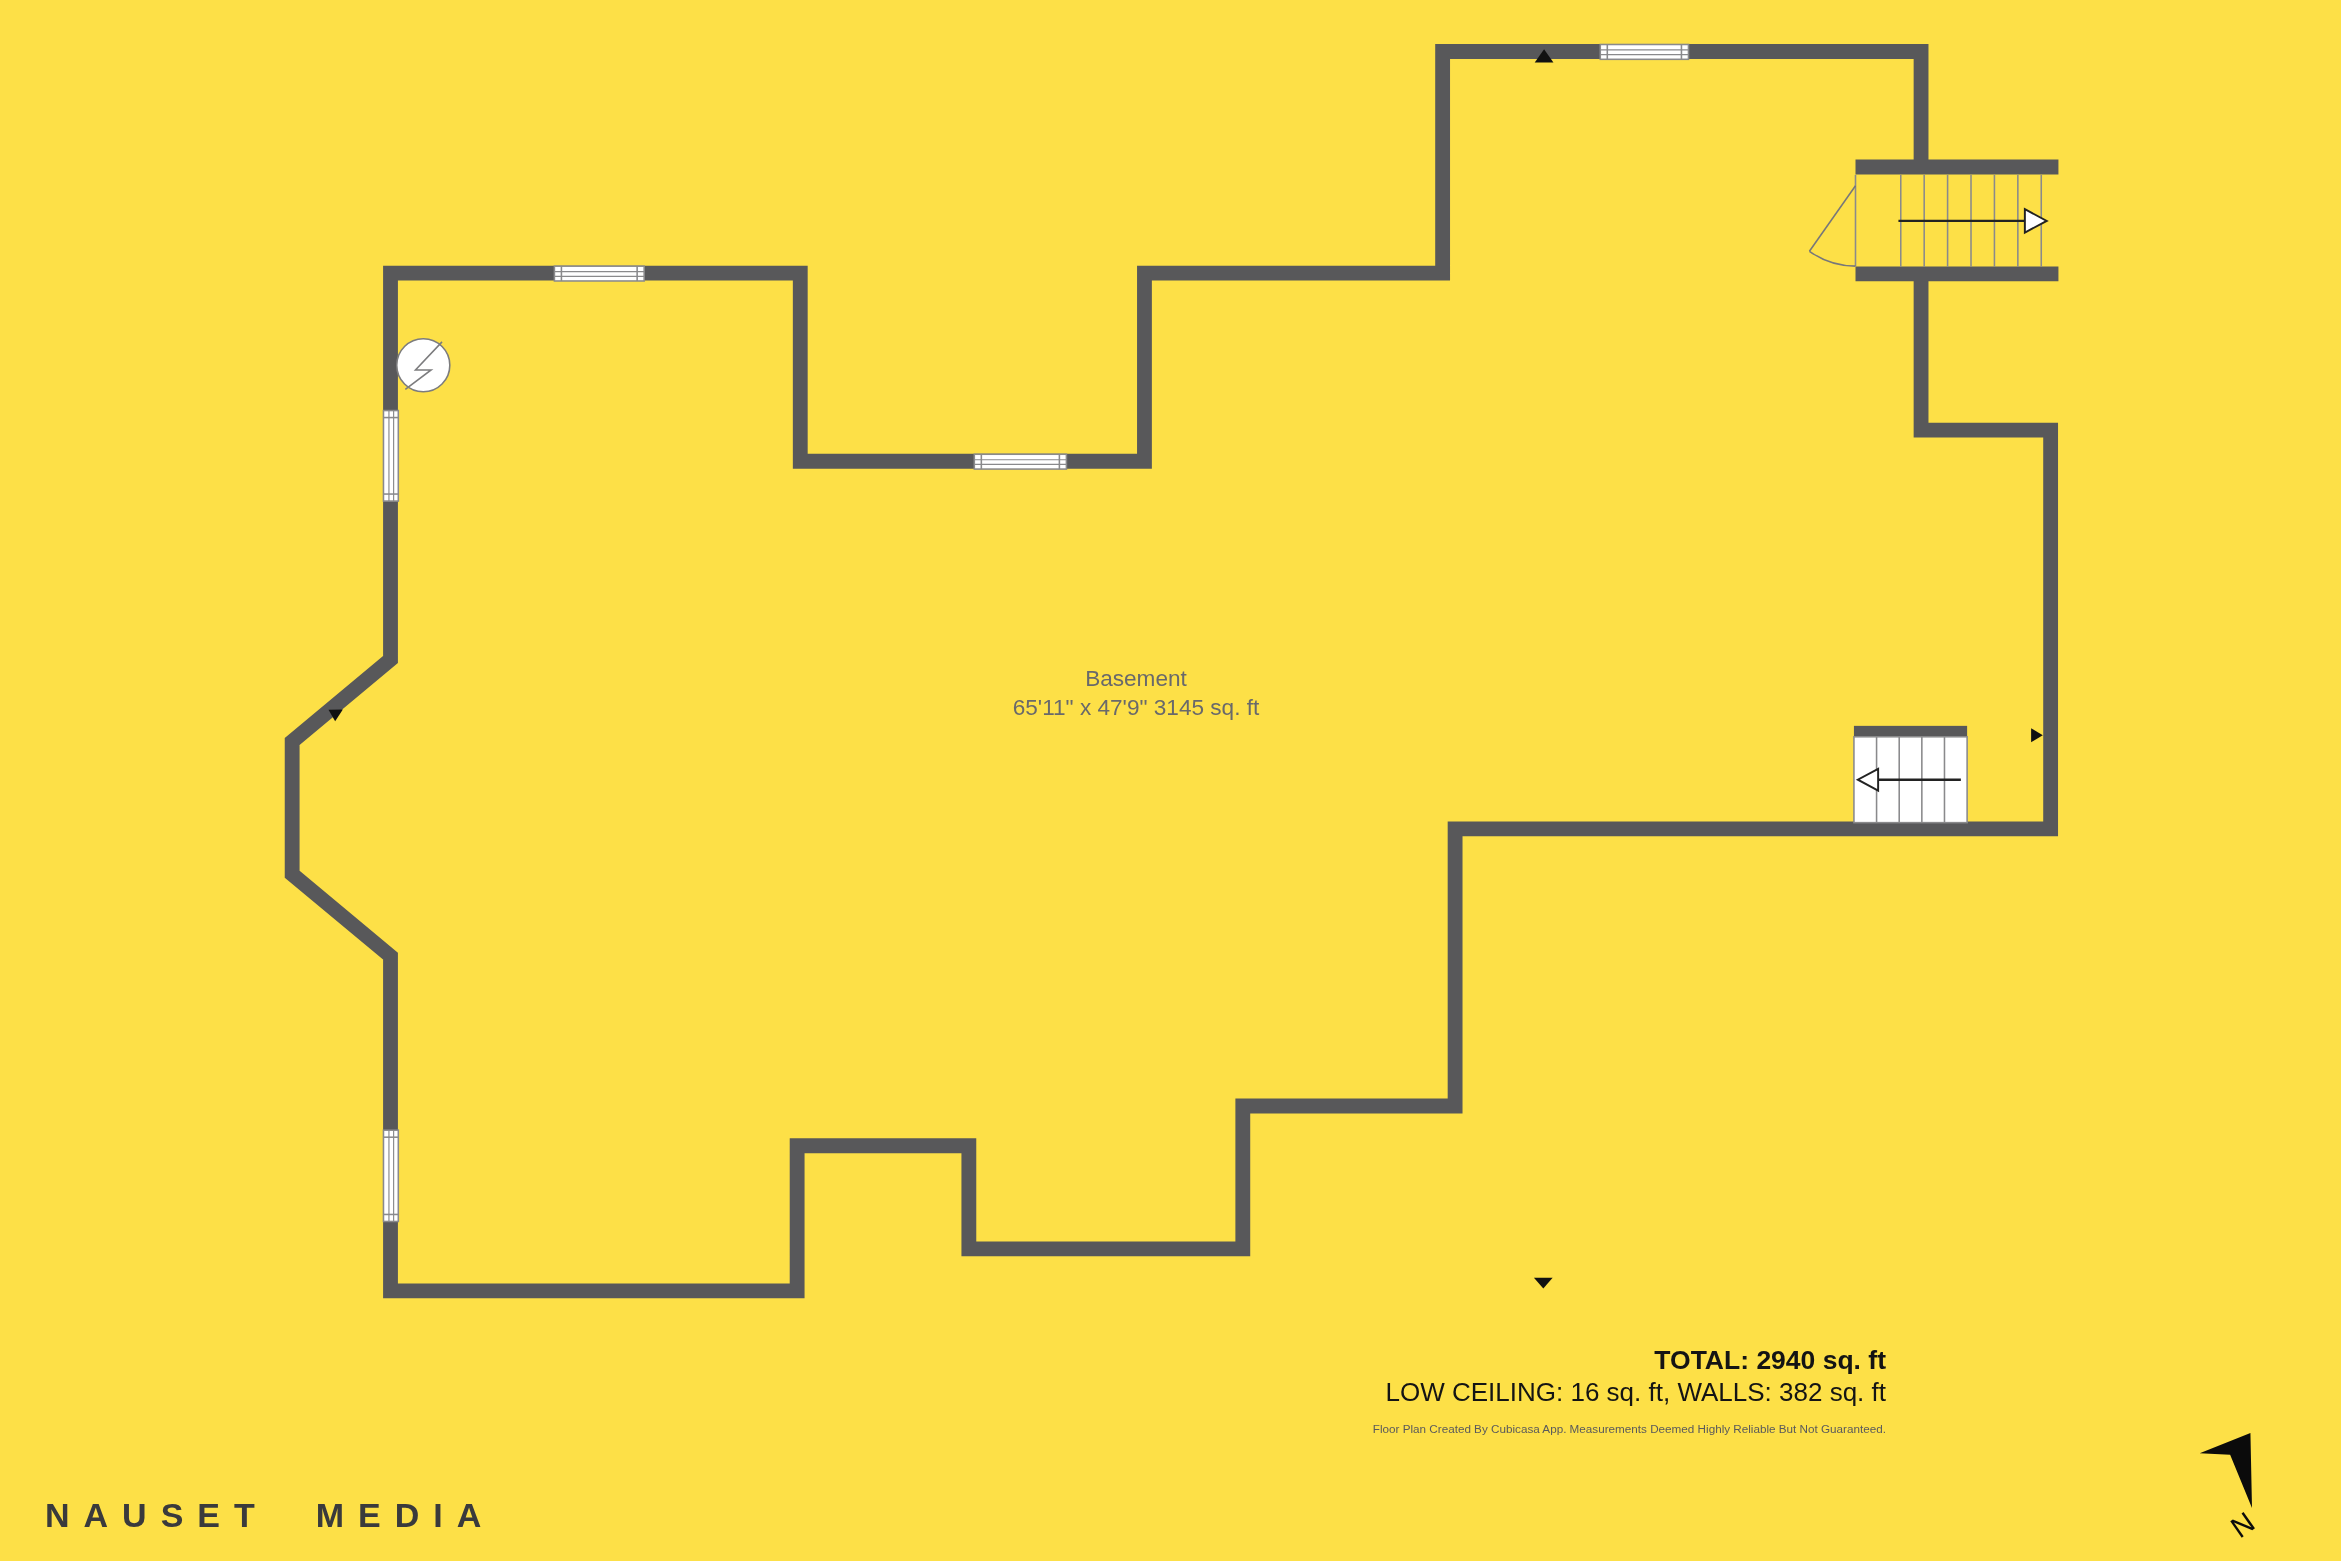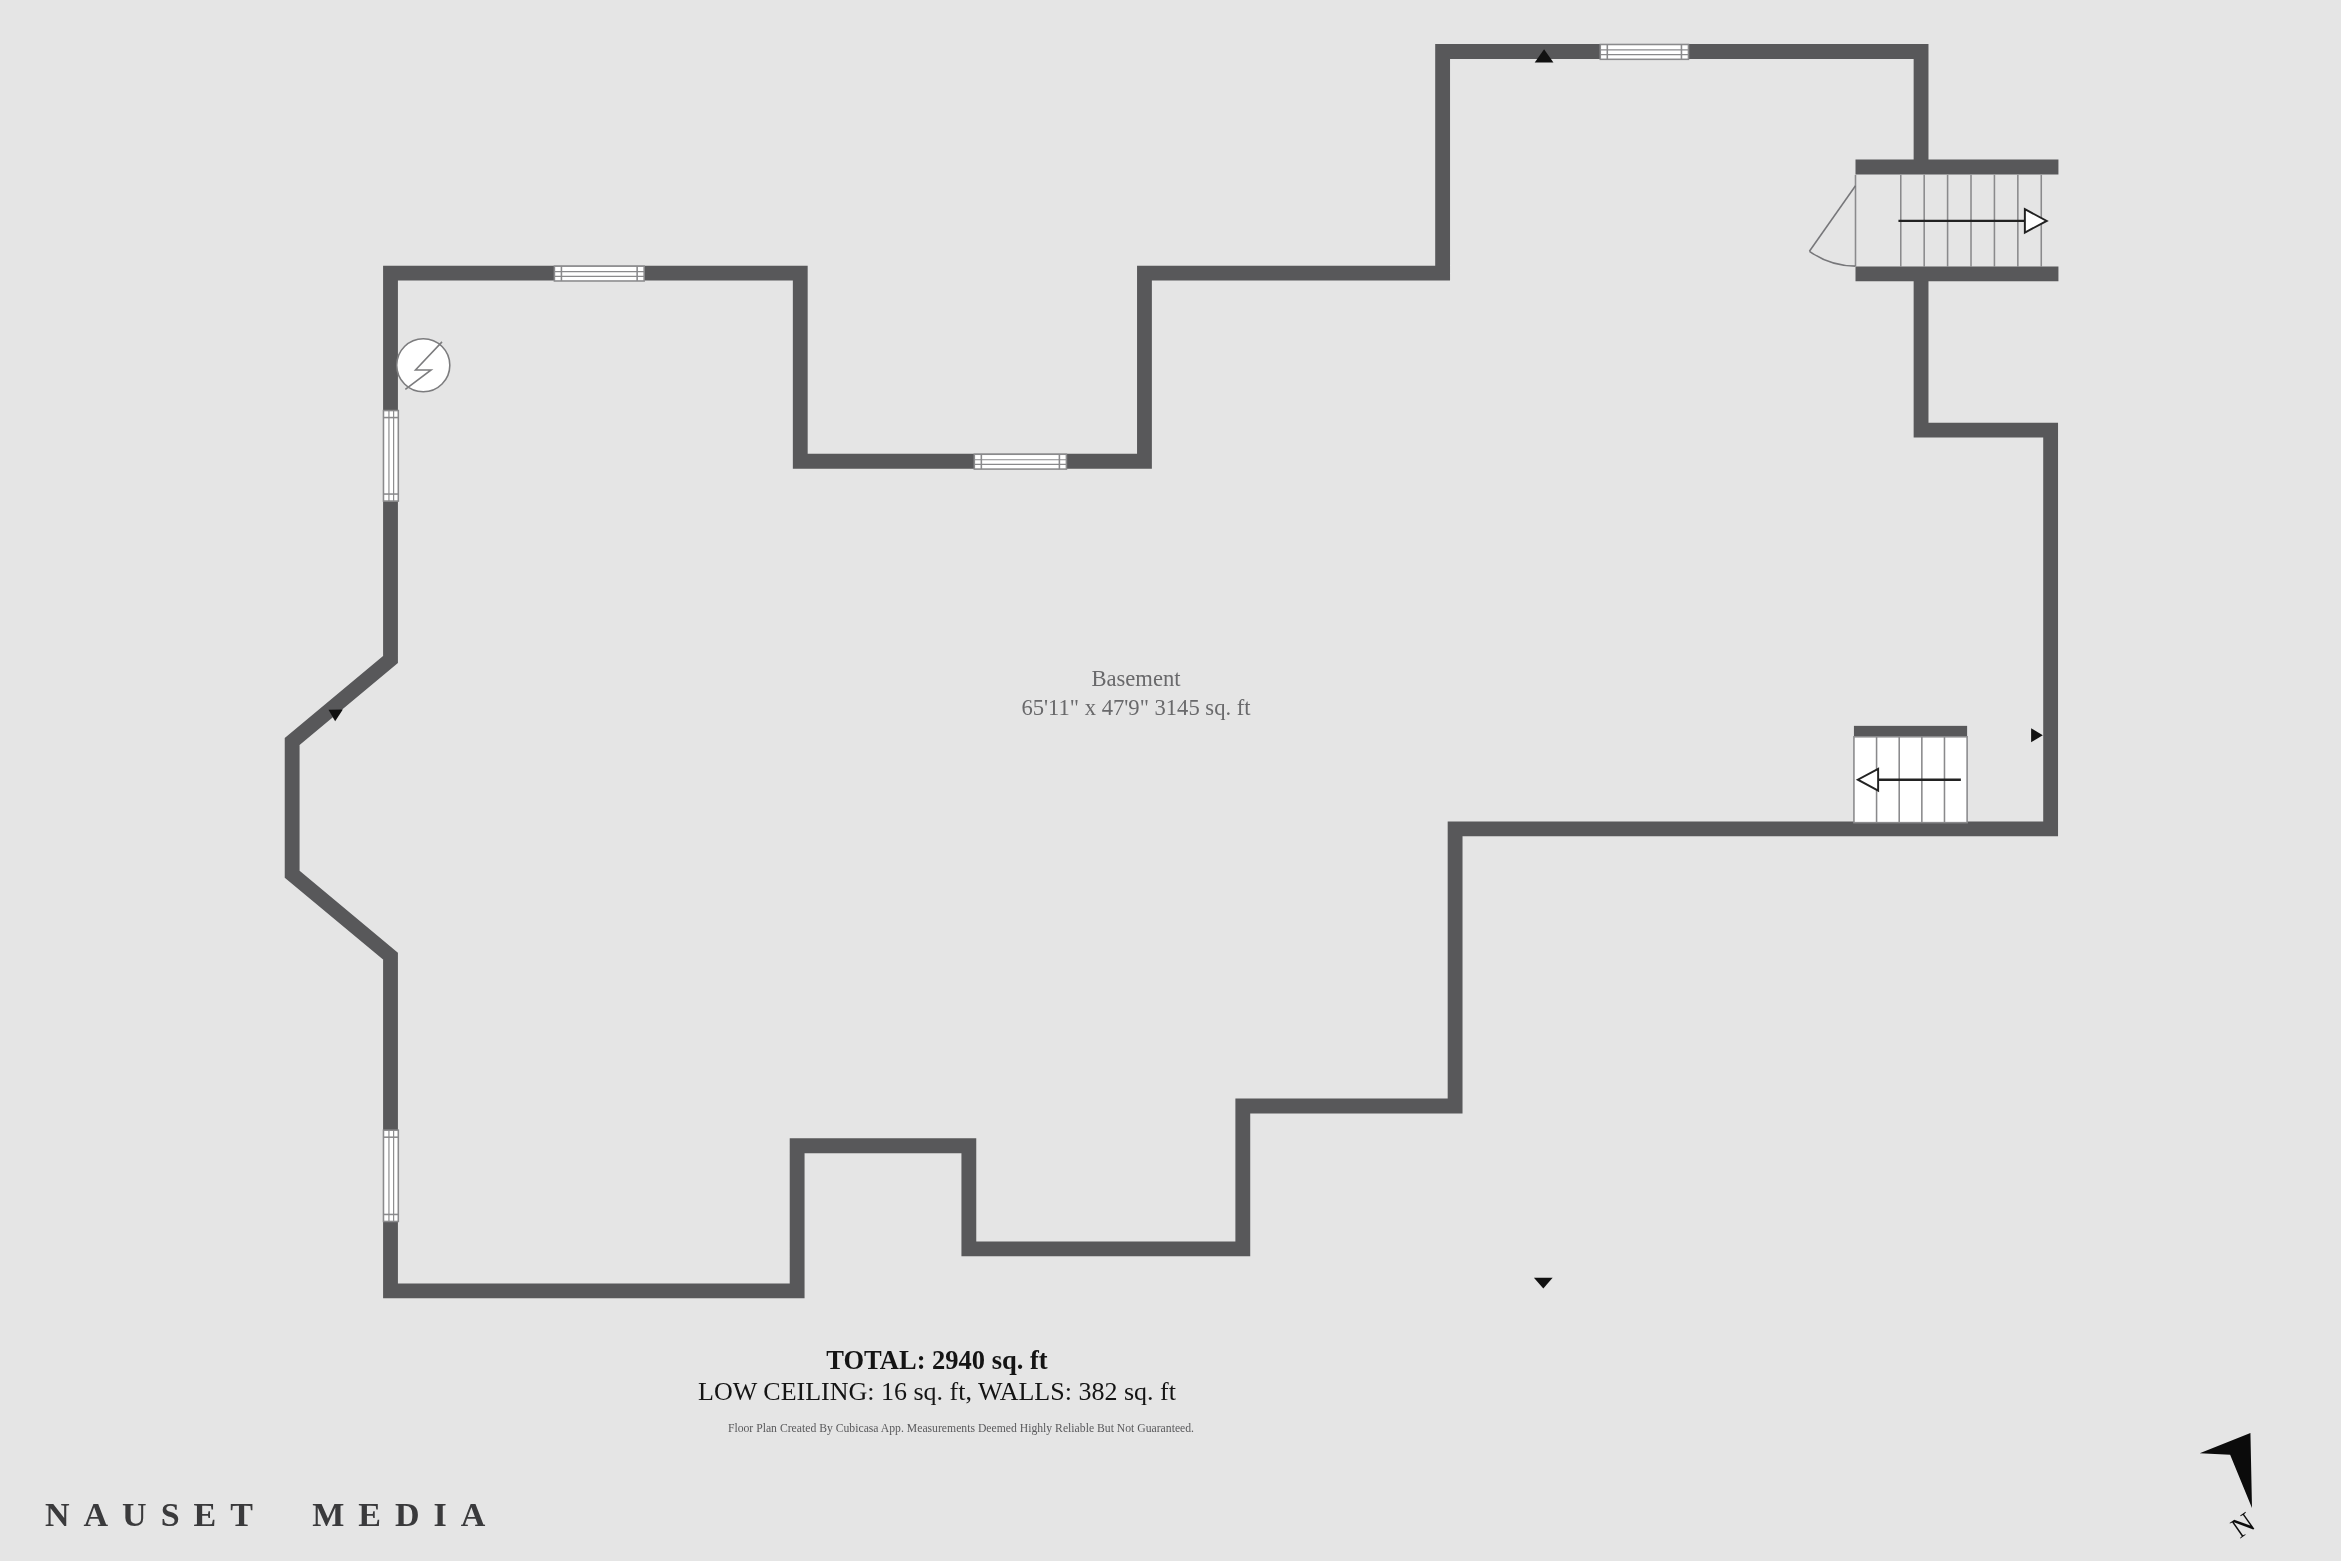--- a/index.html
+++ b/index.html
@@ -1,30 +1,30 @@
 <!DOCTYPE html>
 <html style="font-size:12.5px"><head>
 <meta charset="utf-8">
 <style>
   html,body{margin:0;padding:0;background:#ffffff;}
   .page{
     position:relative;
     width:2342px;height:1561px;
-    background:#e5e5e5;
-    font-family:Liberation Serif, serif;
+    background:#fde047;
+    font-family:Liberation Sans, sans-serif;
     overflow:hidden;
   }
   .plan-svg{position:absolute;left:0;top:0;}
   .room-label{
     position:absolute;left:894px;top:664px;width:484px;
     text-align:center;color:#69696b;font-size:22.6px;line-height:29px;
   }
   .summary{
-    position:absolute;left:0;top:1344px;width:1874px;
-    text-align:center;color:#141414;font-size:26px;line-height:32px;
+    position:absolute;left:12px;top:1344px;width:1874px;
+    text-align:right;color:#141414;font-size:26px;line-height:32px;
   }
   .summary .total{font-weight:bold;font-size:26.5px;}
   .summary .disclaimer{
     margin-top:12.5px;font-size:11.7px;color:#5a5a5c;line-height:15.6px;padding-left:48px;
   }
   .brand{
     position:absolute;left:45px;top:1496px;
     font-size:34px;font-weight:600;color:#3a3a3c;
     letter-spacing:14px;word-spacing:23.4px;white-space:nowrap;
   }

